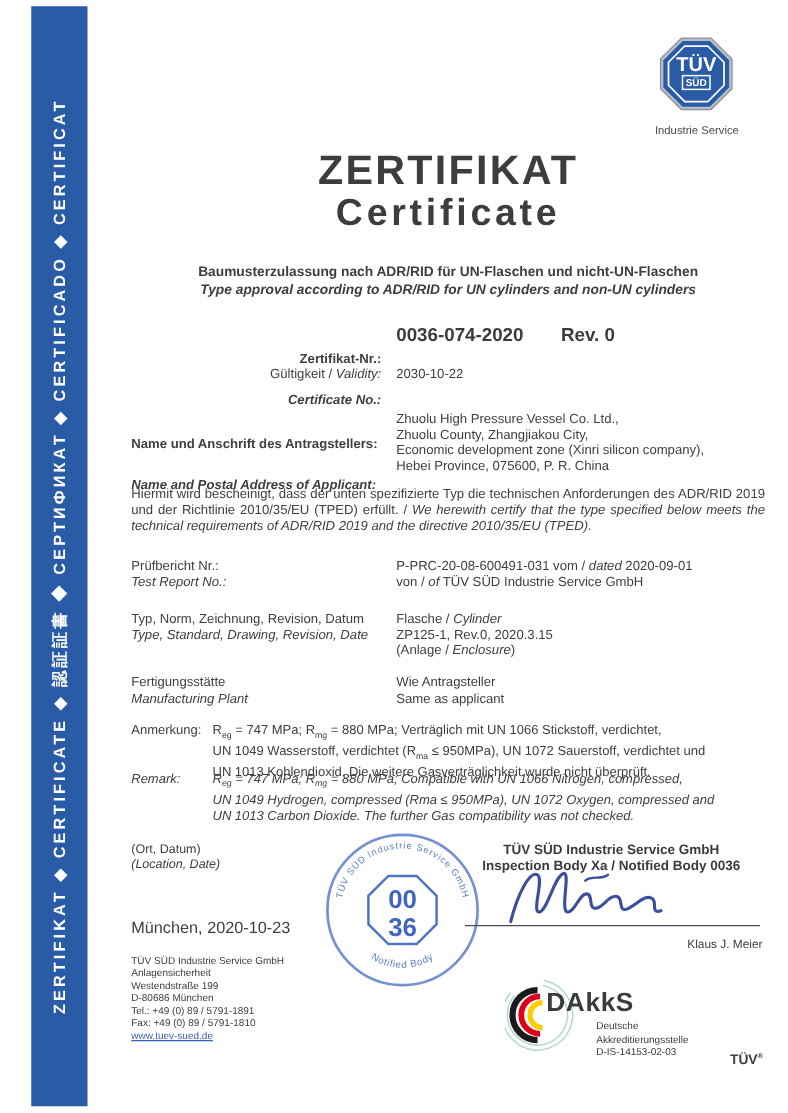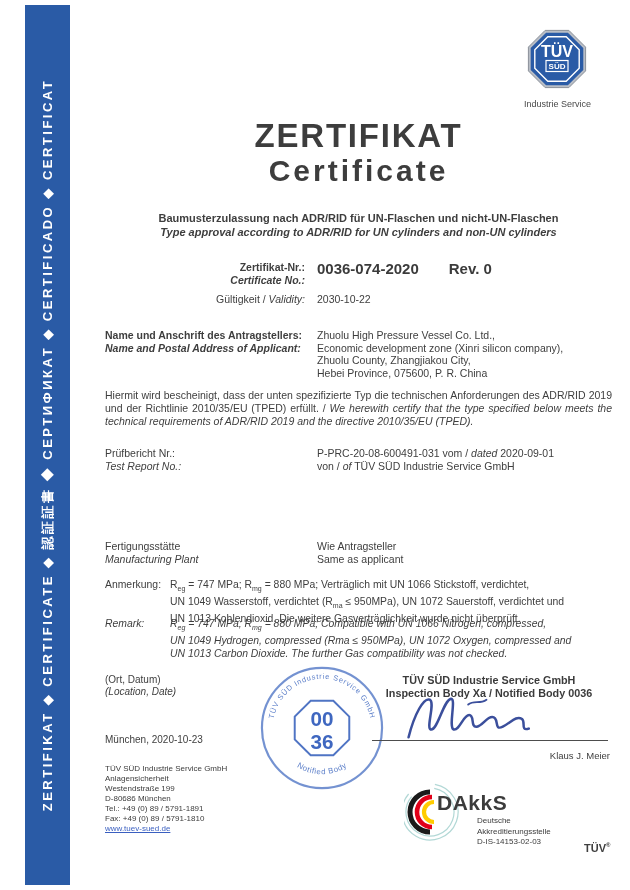--- a/index.html
+++ b/index.html
@@ -19,33 +19,33 @@
   .t1{font-size:33px;font-weight:bold;letter-spacing:1.8px;line-height:36px;}
   .t2{font-size:30px;font-weight:bold;letter-spacing:3px;line-height:34px;}
   .subtitle-block{position:absolute;left:105px;top:211px;width:507px;text-align:center;
         font-size:11px;font-weight:bold;line-height:14px;}
   .subtitle-block .i{font-style:italic;}
   
   .row{position:absolute;left:105px;width:507px;display:flex;font-size:10.5px;line-height:12.5px;}
   .lbl{width:200px;flex:none;white-space:nowrap;}
   .lbl.r{text-align:right;}
   .val{margin-left:12px;flex:1;position:relative;}
-  .b{font-weight:bold;}
+  .b{font-weight:bold;margin-top:20px;}
   .i{font-style:italic;}
   .certno{font-size:15px;font-weight:bold;color:#3b3b3b;line-height:16px;}
   .certno .rev{margin-left:30px;}
   .statement{position:absolute;left:105px;top:389px;width:507px;font-size:10.5px;
         line-height:13.2px;text-align:justify;}
   
   .row2{position:absolute;left:105px;width:507px;display:flex;font-size:10.4px;line-height:13px;}
   .lbl2{width:65px;flex:none;}
   .rtext{flex:1;}
   
   .ort-block{position:absolute;left:105px;top:674px;font-size:10px;line-height:12px;}
-  .muenchen{position:absolute;left:105px;top:734px;font-size:10px;}
+  .muenchen{position:absolute;left:105px;top:734px;font-size:13px;}
   .addr-block{position:absolute;left:105px;top:764px;font-size:8px;line-height:10px;color:#3b3b3b;}
   .weblink{color:#3a5fc0;text-decoration:underline;cursor:pointer;}
   .stamp{position:absolute;left:258px;top:664px;width:128px;height:128px;}
   .issuer-block{position:absolute;left:368px;top:674px;width:242px;text-align:center;
         font-size:10.8px;font-weight:bold;line-height:13px;color:#3b3b3b;}
   .signature{position:absolute;left:398px;top:693px;width:150px;height:50px;}
   .sig-line{position:absolute;left:372px;top:740px;width:236px;border-top:1px solid #4d4d4d;}
   .signer{position:absolute;left:368px;top:750px;width:242px;text-align:right;font-size:9.5px;}
   .dakks-svg{position:absolute;left:404px;top:782px;width:90px;height:60px;}
   .dakks-name{position:absolute;left:437px;top:791px;font-size:21px;font-weight:600;
@@ -103,39 +103,51 @@
     <div class="val">2030-10-22</div>
   </div>
 
   <div class="row" style="top:329px">
     <div class="lbl">
       <div class="b">Name und Anschrift des Antragstellers:</div>
       <div class="b i">Name and Postal Address of Applicant:</div>
     </div>
     <div class="val">
       <div>Zhuolu High Pressure Vessel Co. Ltd.,</div>
+      <div>Zhuolu County, Zhangjiakou City,</div>
       <div>Economic development zone (Xinri silicon company),</div>
-      <div>Zhuolu County, Zhangjiakou City,</div>
       <div>Hebei Province, 075600, P. R. China</div>
     </div>
   </div>
 
   <div class="statement">Hiermit wird bescheinigt, dass der unten spezifizierte Typ die technischen Anforderungen des ADR/RID 2019 und der Richtlinie 2010/35/EU (TPED) erfüllt. / <i>We herewith certify that the type specified below meets the technical requirements of ADR/RID 2019 and the directive 2010/35/EU (TPED).</i></div>
 
   <div class="row" style="top:447px">
     <div class="lbl">
       <div>Prüfbericht Nr.:</div>
       <div class="i">Test Report No.:</div>
     </div>
     <div class="val">
       <div>P-PRC-20-08-600491-031 vom / <i>dated</i> 2020-09-01</div>
       <div>von / <i>of</i> TÜV SÜD Industrie Service GmbH</div>
     </div>
   </div>
 
+  <div class="row" style="top:489px">
+    <div class="lbl">
+      <div>Typ, Norm, Zeichnung, Revision, Datum</div>
+      <div class="i">Type, Standard, Drawing, Revision, Date</div>
+    </div>
+    <div class="val">
+      <div>Flasche / <i>Cylinder</i></div>
+      <div>ZP125-1, Rev.0, 2020.3.15</div>
+      <div>(Anlage / <i>Enclosure</i>)</div>
+
+    </div>
+  </div>
 
   <div class="row" style="top:540px">
     <div class="lbl">
       <div>Fertigungsstätte</div>
       <div class="i">Manufacturing Plant</div>
     </div>
     <div class="val">
       <div>Wie Antragsteller</div>
       <div>Same as applicant</div>
     </div>

